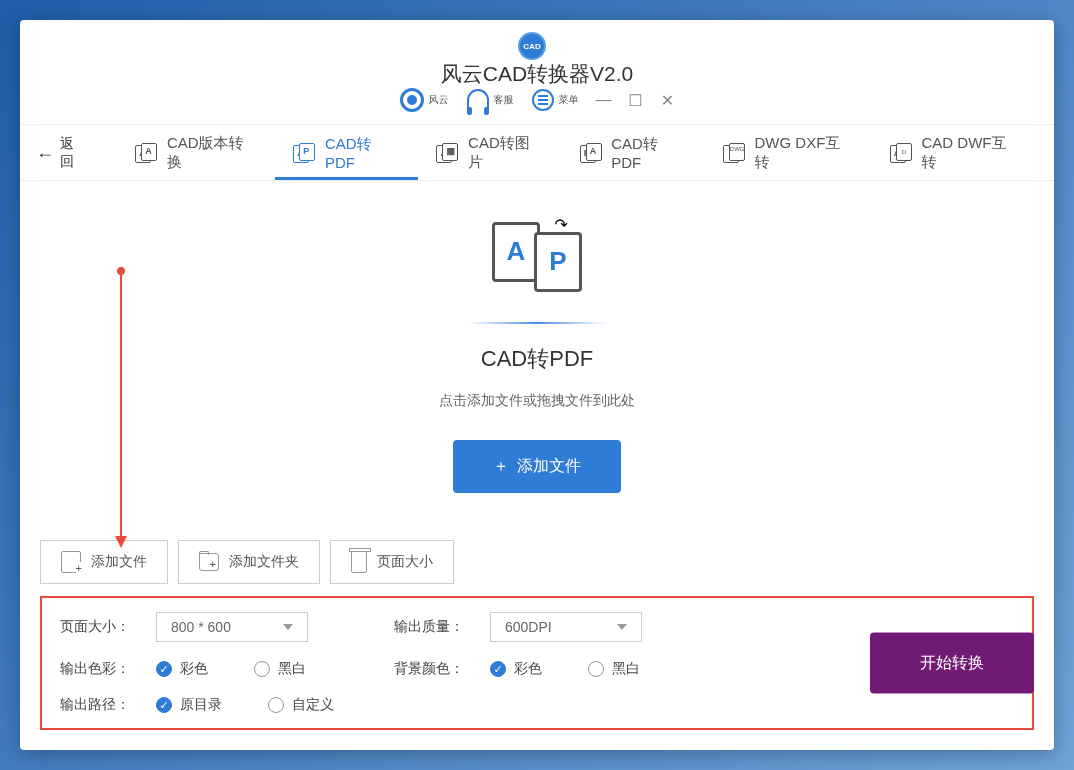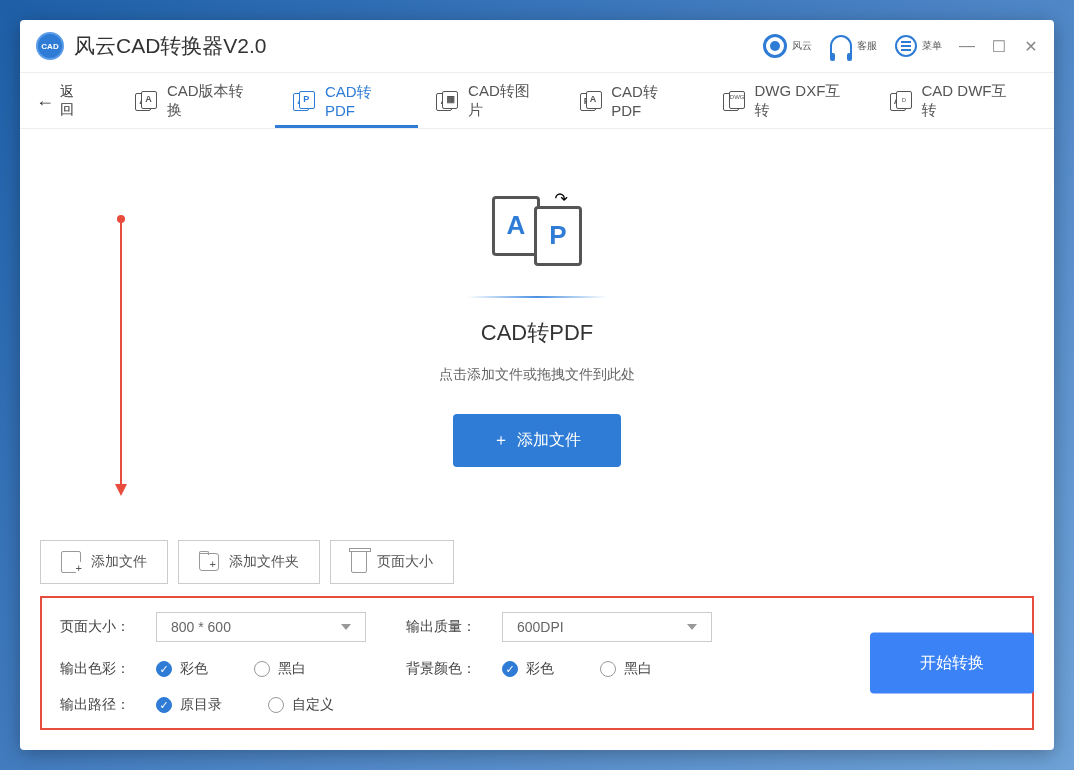--- a/index.html
+++ b/index.html
@@ -1,18 +1,18 @@
 <!DOCTYPE html>
 <html><head>
 <meta charset="utf-8">
 <style>
 * { margin: 0; padding: 0; box-sizing: border-box; font-family: "Microsoft YaHei", Arial, sans-serif; }
 body { background: linear-gradient(135deg, #1e5fa8 0%, #4982c4 50%, #6fa3d8 100%); width: 1074px; height: 770px; padding: 20px; position: relative; }
 .window { background: #fff; width: 100%; height: 100%; border-radius: 4px; display: flex; flex-direction: column; box-shadow: 0 4px 20px rgba(0,0,0,0.3); }
-.titlebar { display: flex; align-items: center; padding: 12px 16px; border-bottom: 1px solid #eee; }
+.titlebar { display: flex; align-items: center; padding: 12px 16px; border-bottom: 1px solid #eee; flex-direction: column; }
 .app-icon { width: 28px; height: 28px; background: #2e7cd6; border-radius: 50%; display: flex; align-items: center; justify-content: center; color: #fff; font-size: 8px; font-weight: bold; margin-right: 10px; border: 2px solid #5a9ce8; }
 .app-title { font-size: 21px; color: #333; flex: 1; }
 .title-right { display: flex; align-items: center; gap: 18px; }
 .title-item { display: flex; align-items: center; gap: 5px; color: #555; font-size: 10px; cursor: pointer; }
 .circle-icon { width: 24px; height: 24px; border-radius: 50%; display: flex; align-items: center; justify-content: center; }
 .circle-icon.blue { border: 3px solid #2e7cd6; }
 .circle-icon.blue .inner { width: 10px; height: 10px; background: #2e7cd6; border-radius: 50%; }
 .headset-icon { width: 22px; height: 22px; border: 2px solid #2e7cd6; border-radius: 50% 50% 0 0; border-bottom: none; position: relative; }
 .headset-icon::before, .headset-icon::after { content: ''; position: absolute; width: 5px; height: 8px; background: #2e7cd6; bottom: -4px; border-radius: 2px; }
 .headset-icon::before { left: -2px; }
@@ -49,27 +49,27 @@
 .tool-icon { width: 20px; height: 22px; border: 1.5px solid #999; border-radius: 2px; position: relative; }
 .tool-icon.add::after { content: '+'; position: absolute; right: -2px; bottom: -2px; font-size: 11px; background: #fff; }
 .tool-icon.folder { border-radius: 0 3px 3px 3px; height: 18px; }
 .tool-icon.folder::before { content: ''; position: absolute; top: -3px; left: -1.5px; width: 8px; height: 3px; border: 1.5px solid #999; border-bottom: none; border-radius: 2px 2px 0 0; }
 .tool-icon.folder::after { content: '+'; position: absolute; right: 2px; bottom: 0px; font-size: 11px; }
 .tool-icon.trash { width: 16px; border-radius: 0 0 2px 2px; }
 .tool-icon.trash::before { content: ''; position: absolute; top: -4px; left: -3px; width: 20px; height: 2px; border: 1px solid #999; }
 .settings { margin: 0 20px 20px; border: 2px solid #e74c3c; padding: 14px 18px; display: flex; position: relative; }
 .setting-row { display: flex; align-items: center; gap: 26px; font-size: 14px; color: #444; }
 .setting-label { min-width: 70px; }
-.dropdown { display: flex; align-items: center; justify-content: space-between; border: 1px solid #ccc; padding: 6px 14px; width: 210px; cursor: pointer; color: #666; }
+.dropdown { display: flex; align-items: center; justify-content: space-between; border: 1px solid #ccc; padding: 6px 14px; width: 152px; cursor: pointer; color: #666; }
 .dropdown .caret { border: 5px solid transparent; border-top: 6px solid #999; margin-top: 4px; }
 .radio { width: 16px; height: 16px; border: 1.5px solid #999; border-radius: 50%; display: inline-flex; align-items: center; justify-content: center; cursor: pointer; }
 .radio.checked { border-color: #2e7cd6; background: #2e7cd6; }
 .radio.checked::after { content: '✓'; color: #fff; font-size: 11px; }
 .radio-group { display: flex; align-items: center; gap: 8px; margin-right: 20px; cursor: pointer;}
-.convert-btn { position: absolute; right: -2px; top: 50%; transform: translateY(-50%); background: #3b82f6; color: #fff; padding: 20px 50px; font-size: 16px; border: none; border-radius: 4px; cursor: pointer; text-align: right; }
+.convert-btn { position: absolute; right: -2px; top: 50%; transform: translateY(-50%); background: #701a75; color: #fff; padding: 20px 50px; font-size: 16px; border: none; border-radius: 4px; cursor: pointer; text-align: right; }
 .settings-cols { display:flex; gap: 40px; }
 .col { display:flex; flex-direction:column; gap:18px; }
 </style>
 </head>
 <body>
 
 <div class="window">
   <div class="titlebar">
     <div class="app-icon">CAD</div>
     <div class="app-title">风云CAD转换器V2.0</div>

